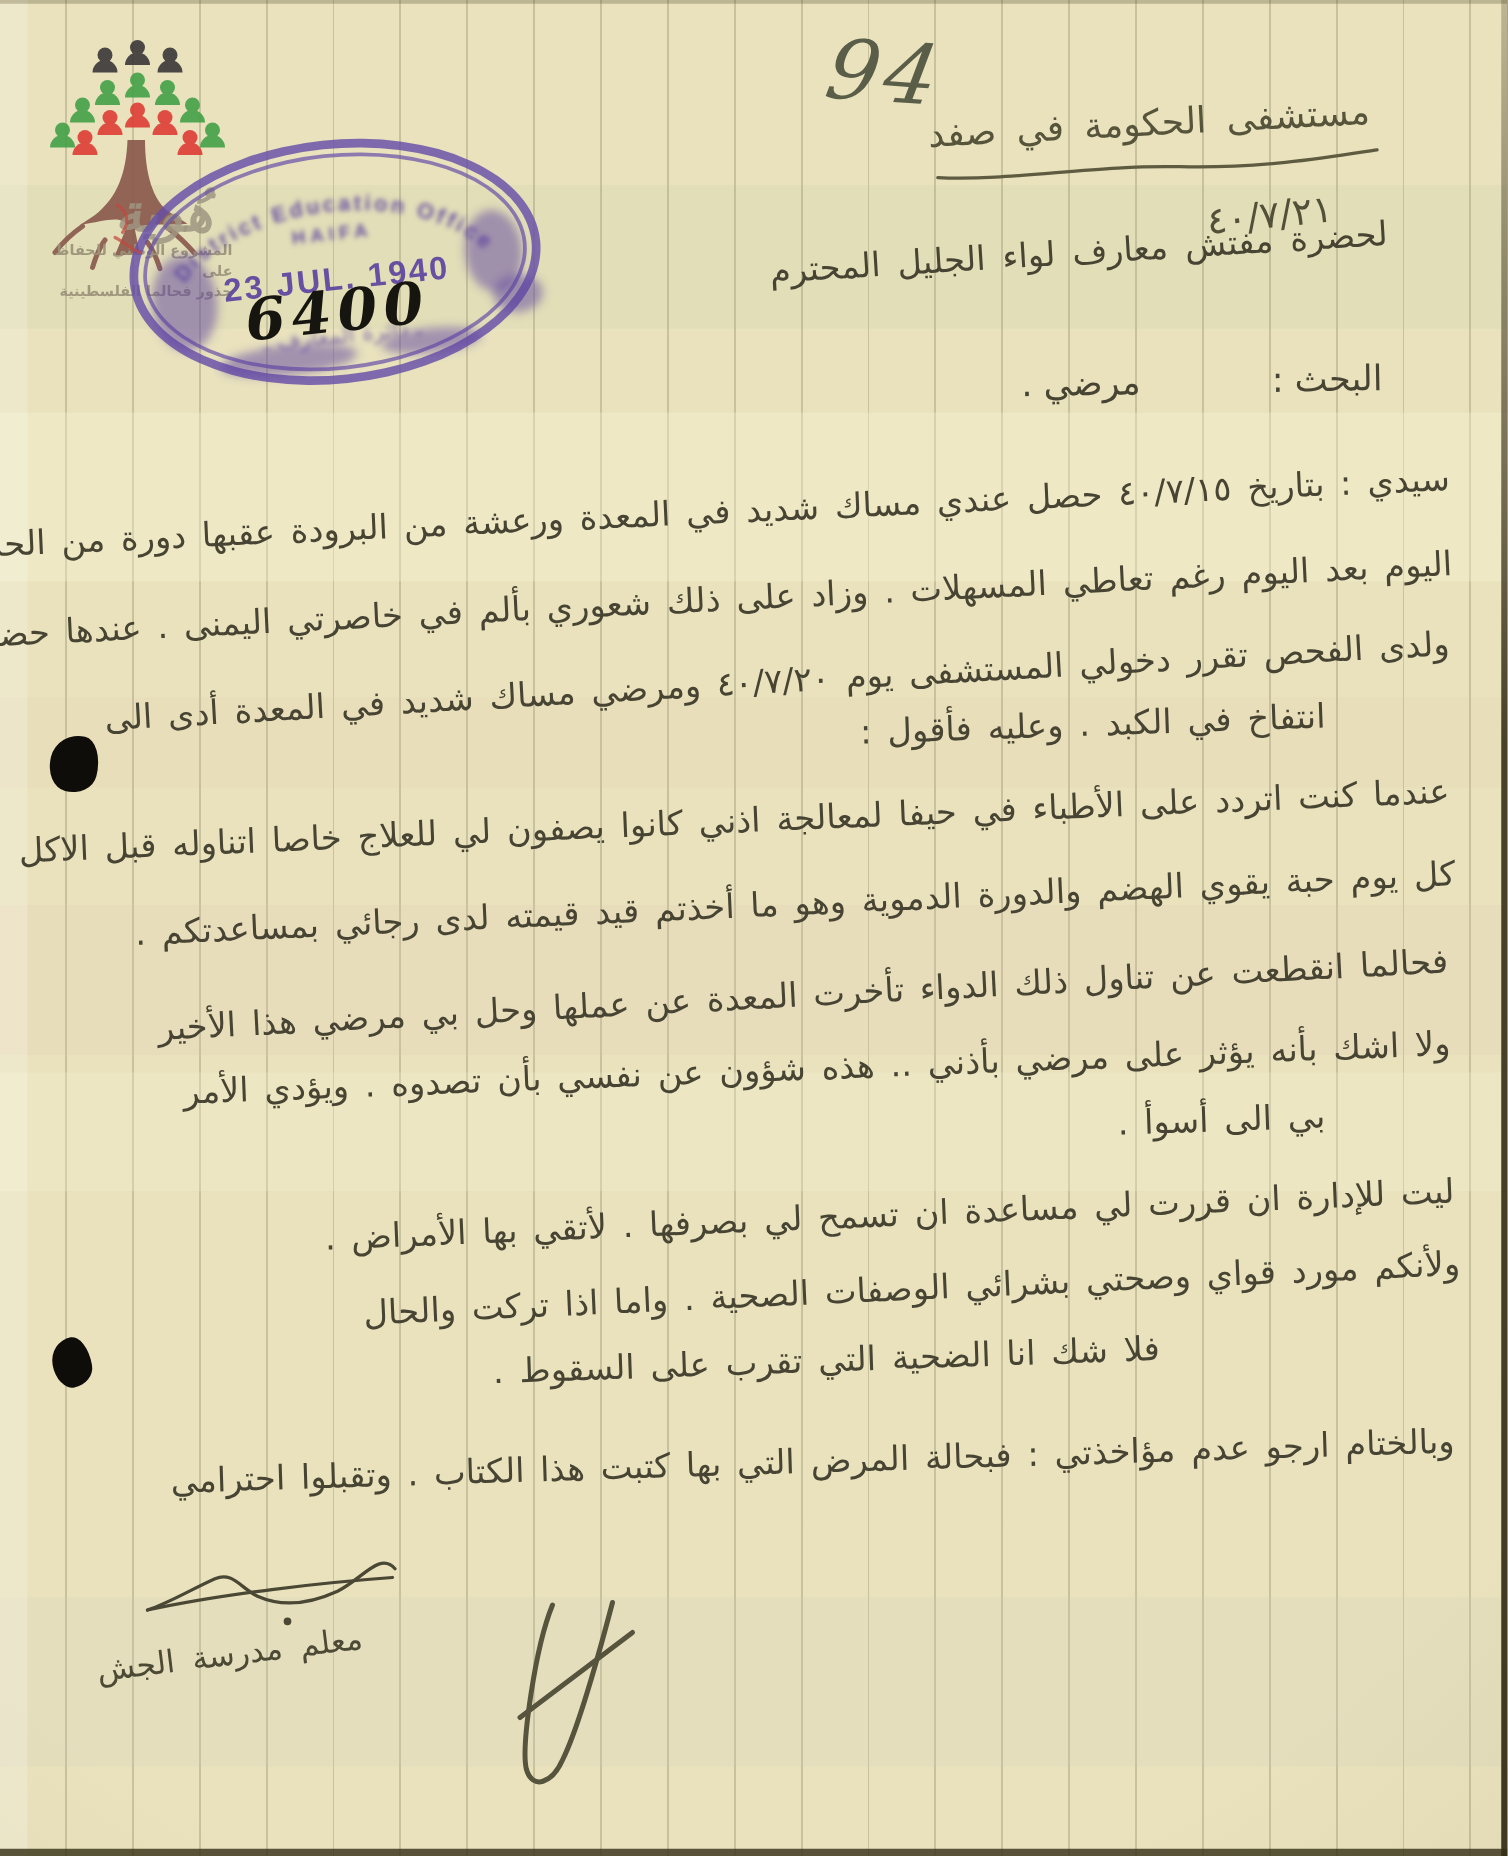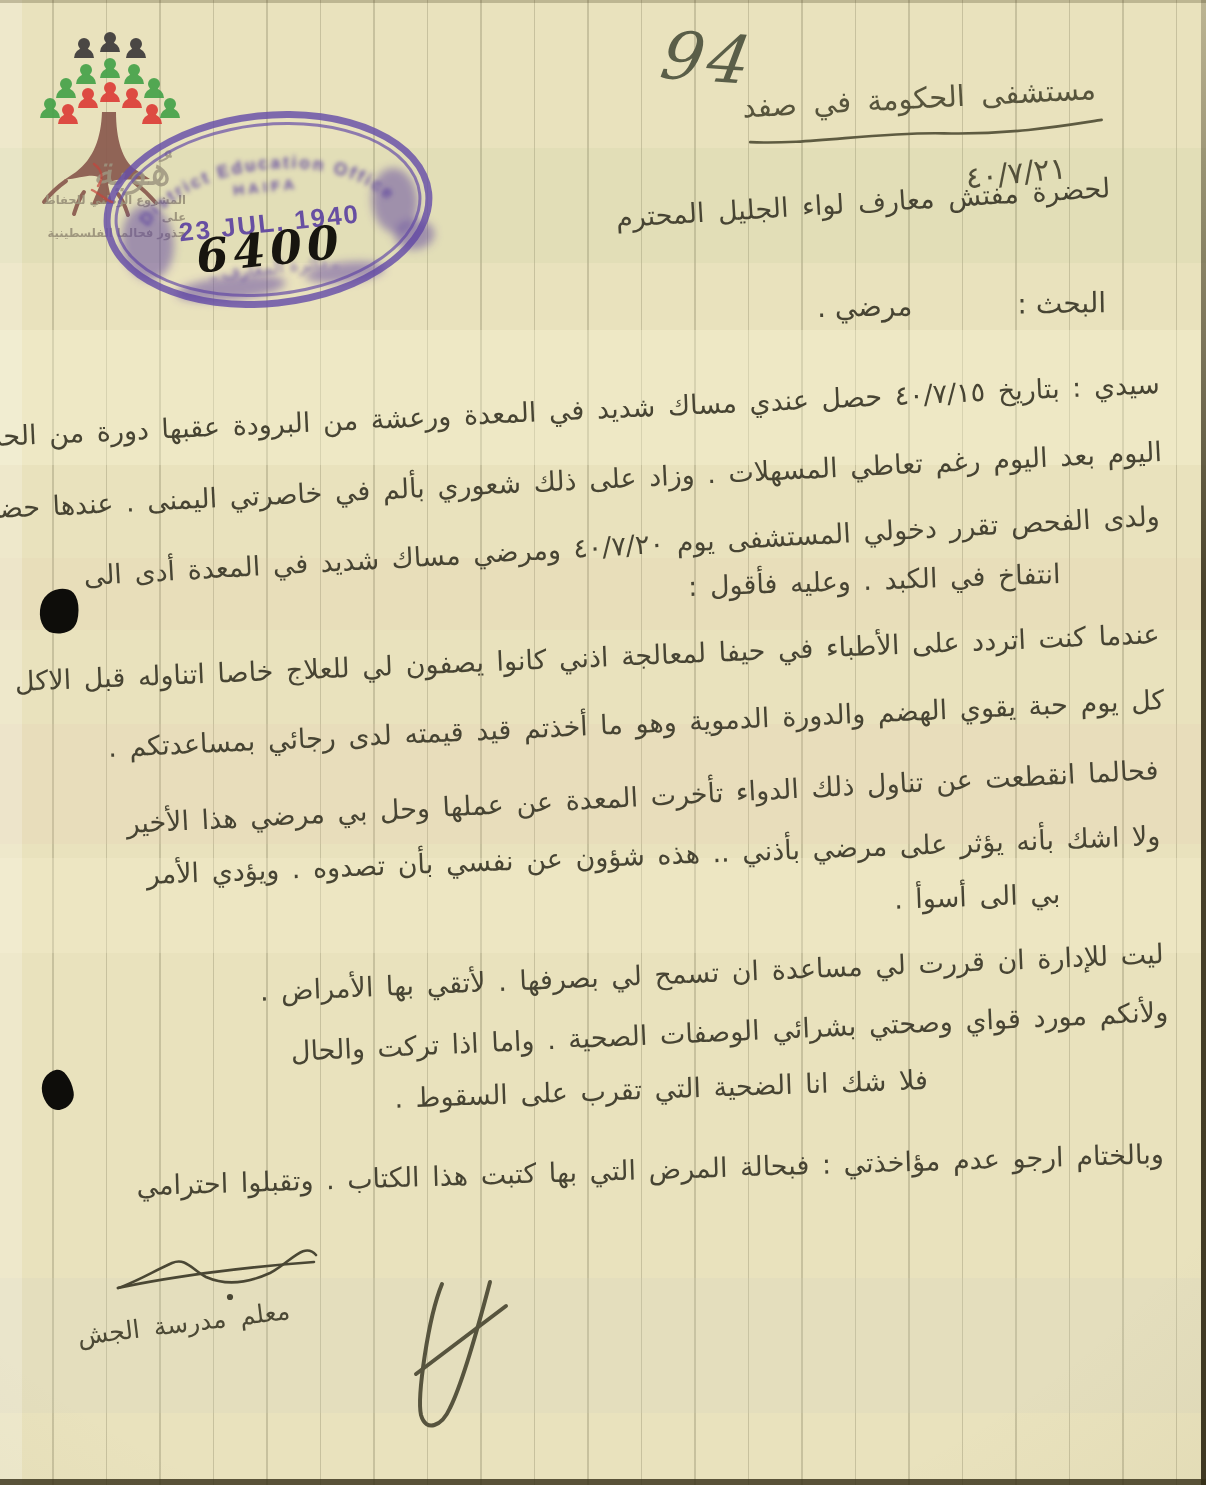--- a/index.html
+++ b/index.html
@@ -19,21 +19,21 @@
     background:radial-gradient(135% 120% at 45% 38%, rgba(0,0,0,0) 55%, rgba(118,104,58,.20) 100%);}
   .edge-right{position:absolute; right:0; top:0; width:5px; height:100%;
     background:linear-gradient(180deg, rgba(56,46,20,.25), rgba(45,38,18,.85) 40%, rgba(45,38,18,.9));}
   .edge-bottom{position:absolute; left:0; bottom:0; width:100%; height:6px; background:rgba(52,46,22,.8);}
   .edge-left{position:absolute; left:0; top:0; width:22px; height:100%; background:rgba(255,255,255,.22);}
   .edge-top{position:absolute; left:0; top:0; width:100%; height:3px; background:rgba(90,80,45,.30);}
 
   
   .logo{position:absolute; left:26px; top:0; width:168px; height:235px;}
   .logo-callig{position:absolute; left:50px; top:146px; width:110px; text-align:center;
-    font-size:42px; font-weight:normal; font-style:italic; color:rgba(158,149,128,.85); direction:rtl;}
+    font-size:42px; font-weight:bold; font-style:italic; color:rgba(158,149,128,.85); direction:rtl;}
   .logo-tagline{position:absolute; left:0px; top:192px; width:160px; 
     font-size:11.5px; line-height:1.45; color:rgba(155,146,122,.95); direction:rtl; font-weight:bold;}
 
   
   .stamp{position:absolute; left:103px; top:112px; width:330px; height:195px;
     transform:rotate(-6deg);}
   .stamp-ring-outer{position:absolute; inset:0; border:7px solid rgba(102,78,168,.82); border-radius:50%;}
   .stamp-ring-inner{position:absolute; inset:11px; border:3px solid rgba(102,78,168,.70); border-radius:50%;}
   .stamp svg{position:absolute; inset:0; overflow:visible;}
   .stamp text{font-family:"Liberation Sans",sans-serif; fill:rgba(92,66,160,.92);}

